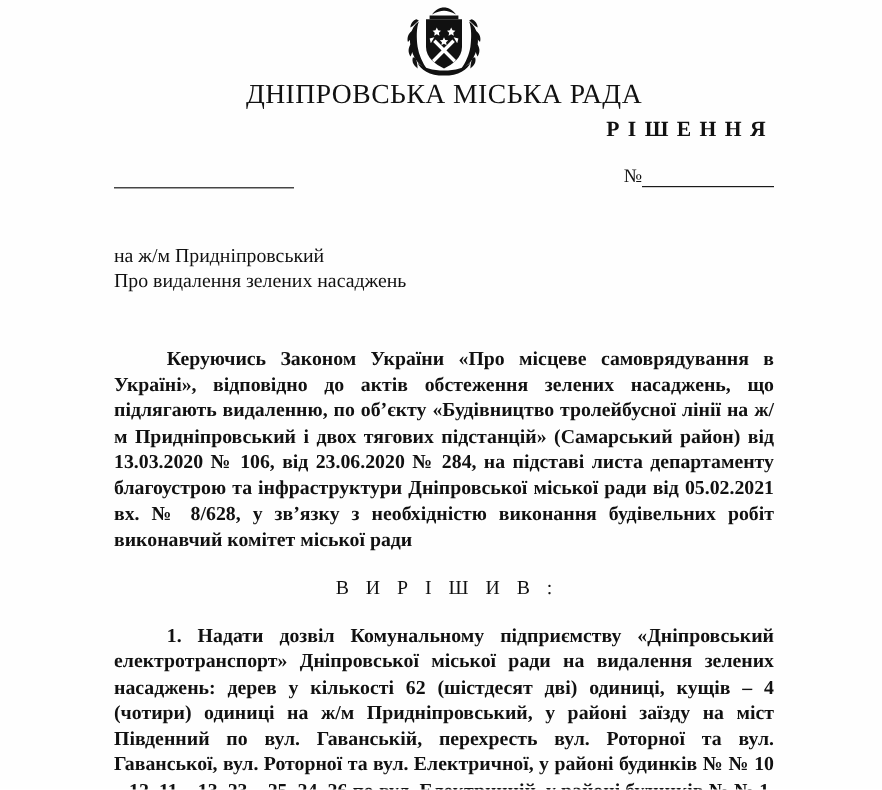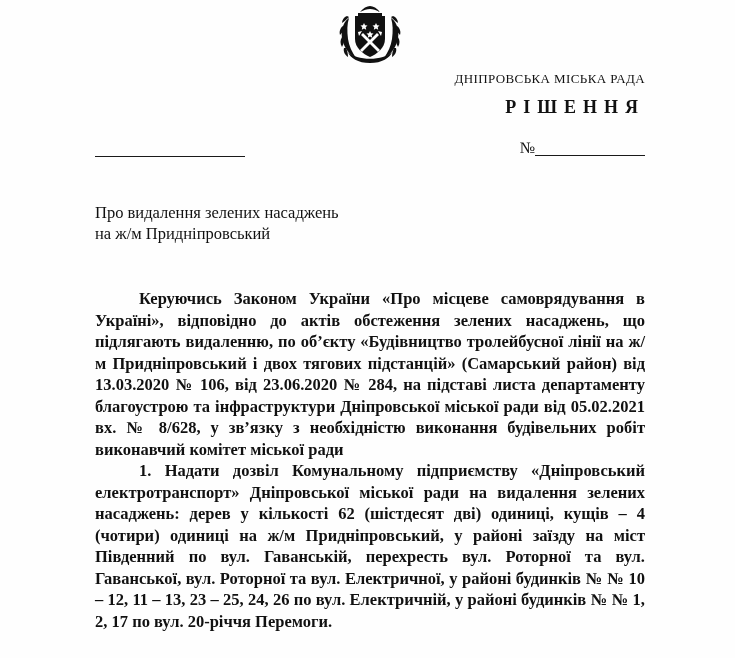--- a/index.html
+++ b/index.html
@@ -32,22 +32,22 @@
     align-items: flex-start;
     padding-top: 6px;
     height: 62px;
   }
   .emblem {
     display: block;
   }
 
   
   .org-line {
-    text-align: right;
-    font-size: 13px;
+    text-align: center;
+    font-size: 23px;
     letter-spacing: 0.4px;
     line-height: 21px;
     white-space: nowrap;
   }
   .org-line.second {
     margin-top: 1px;
   }
   .decision-title {
     text-align: right;
     font-size: 18px;
@@ -181,24 +181,25 @@
 
   <div class="rule-row">
     <div class="rule-left"></div>
     <div class="num-group">
       <span class="num-sign">№</span>
       <span class="rule-right"></span>
     </div>
   </div>
 
   <div class="subject">
+    <div>на ж/м Придніпровський</div>
     <div>Про видалення зелених насаджень</div>
-    <div>на ж/м Придніпровський</div>
   </div>
 
   <div class="body-block">
     <p class="last-justify">Керуючись Законом України «Про місцеве самоврядування в Україні», відповідно до актів обстеження зелених насаджень, що підлягають видаленню, по об’єкту «Будівництво тролейбусної лінії на ж/м Придніпровський і двох тягових підстанцій» (Самарський район) від 13.03.2020 № 106, від 23.06.2020 № 284, на підставі листа департаменту благоустрою та інфраструктури Дніпровської міської ради від 05.02.2021 вх. № 8/628, у зв’язку з необхідністю виконання будівельних робіт виконавчий комітет міської ради</p>
 
+    <div class="resolved">В И Р І Ш И В :</div>
 
     <p class="clause">1. Надати дозвіл Комунальному підприємству «Дніпровський електротранспорт» Дніпровської міської ради на видалення зелених насаджень: дерев у кількості 62 (шістдесят дві) одиниці, кущів – 4 (чотири) одиниці на ж/м Придніпровський, у районі заїзду на міст Південний по вул. Гаванській, перехресть вул. Роторної та вул. Гаванської, вул. Роторної та вул. Електричної, у районі будинків № № 10 – 12, 11 – 13, 23 – 25, 24, 26 по вул. Електричній, у районі будинків № № 1, 2, 17 по вул. 20-річчя Перемоги.</p>
   </div>
 
 </div>
 
 </body></html>

